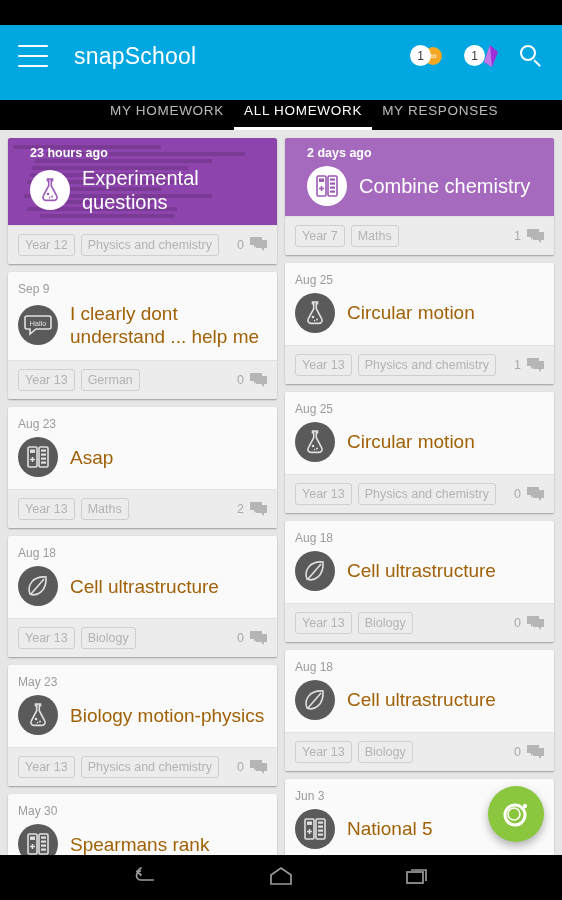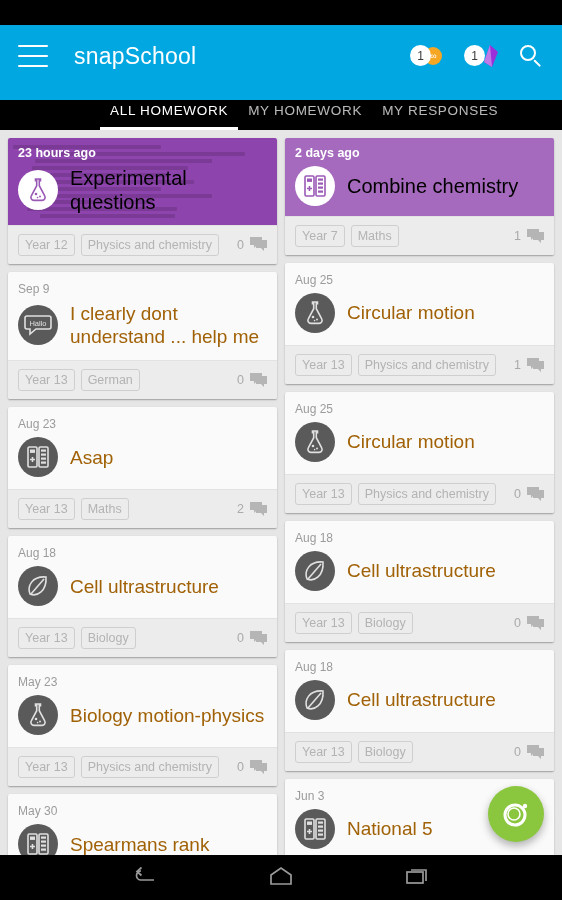--- a/index.html
+++ b/index.html
@@ -66,34 +66,34 @@
   }
   .cols { display:flex; gap:8px; padding:8px; }
   .col { flex:1 1 0; min-width:0; display:flex; flex-direction:column; gap:8px; }
 
   .card {
     background:#fafafa; border-radius:2px;
     box-shadow: 0 1px 2px rgba(0,0,0,.22), 0 1px 1px rgba(0,0,0,.12);
     overflow:hidden;
   }
   .card-body { padding: 10px 10px 12px 10px; position:relative; }
-  .card.featured .card-body { padding: 8px 10px 10px 10px; background:#9b59b6; }
+  .card.featured .card-body { padding: 8px 10px 10px 22px; background:#9b59b6; }
   .card.featured.img .card-body { background:#8e44ad; }
 
   .card-date { font-size:12px; color:#9b9b9b; margin-bottom:6px; }
   .card.featured .card-date { color:#fff; font-weight:bold; font-size:12.5px; }
 
   .card-main { display:flex; align-items:center; gap:12px; }
   .subj-icon {
     width:40px; height:40px; border-radius:50%; background:#5a5a5a;
     flex:0 0 40px; display:flex; align-items:center; justify-content:center;
   }
   .card.featured .subj-icon { background:#fff; }
   .card-title { font-size:19px; color:#a16207; line-height:1.22; font-weight:400; }
-  .card.featured .card-title { color:#000000; font-size:20px; }
+  .card.featured .card-title { color:#ffffff; font-size:20px; }
 
   .card-footer {
     display:flex; align-items:center; gap:6px;
     padding: 8px 10px; background:#ececec; border-top:1px solid #e2e2e2;
   }
   .chip {
     border:1px solid #cfcfcf; border-radius:3px; color:#b3b3b3;
     font-size:12.5px; padding: 3px 6px; white-space:nowrap;
   }
   .cmt { margin-left:auto; display:flex; align-items:center; gap:6px; color:#aaa; font-size:12.5px; }
@@ -158,22 +158,22 @@
         </div>
 
         <div class="search-icon">
           <div class="ring"></div>
             <div class="handle"></div>
         </div>
       </div>
     </div>
 
     <div class="tabs">
+      <div class="tab">MY HOMEWORK</div>
       <div class="tab active">ALL HOMEWORK</div>
-      <div class="tab">MY HOMEWORK</div>
       <div class="tab">MY RESPONSES</div>
     </div>
   </div>
 
   <div class="content">
     <div class="cols">
       <div class="col" id="col-left">
           <div class="card featured img" style="--accent: #8e44ad;">
             <div class="card-body" style="background:#8e44ad">
               <div class="bgart">

